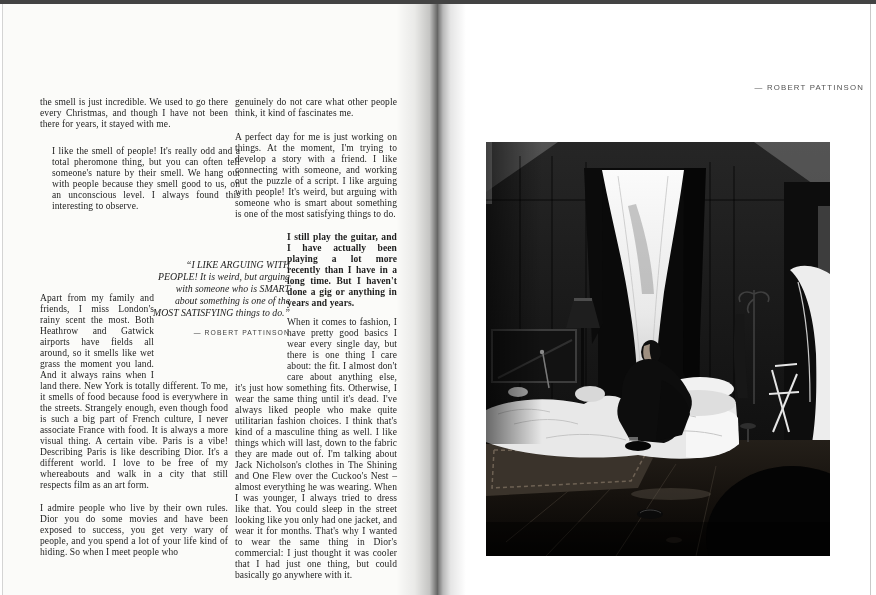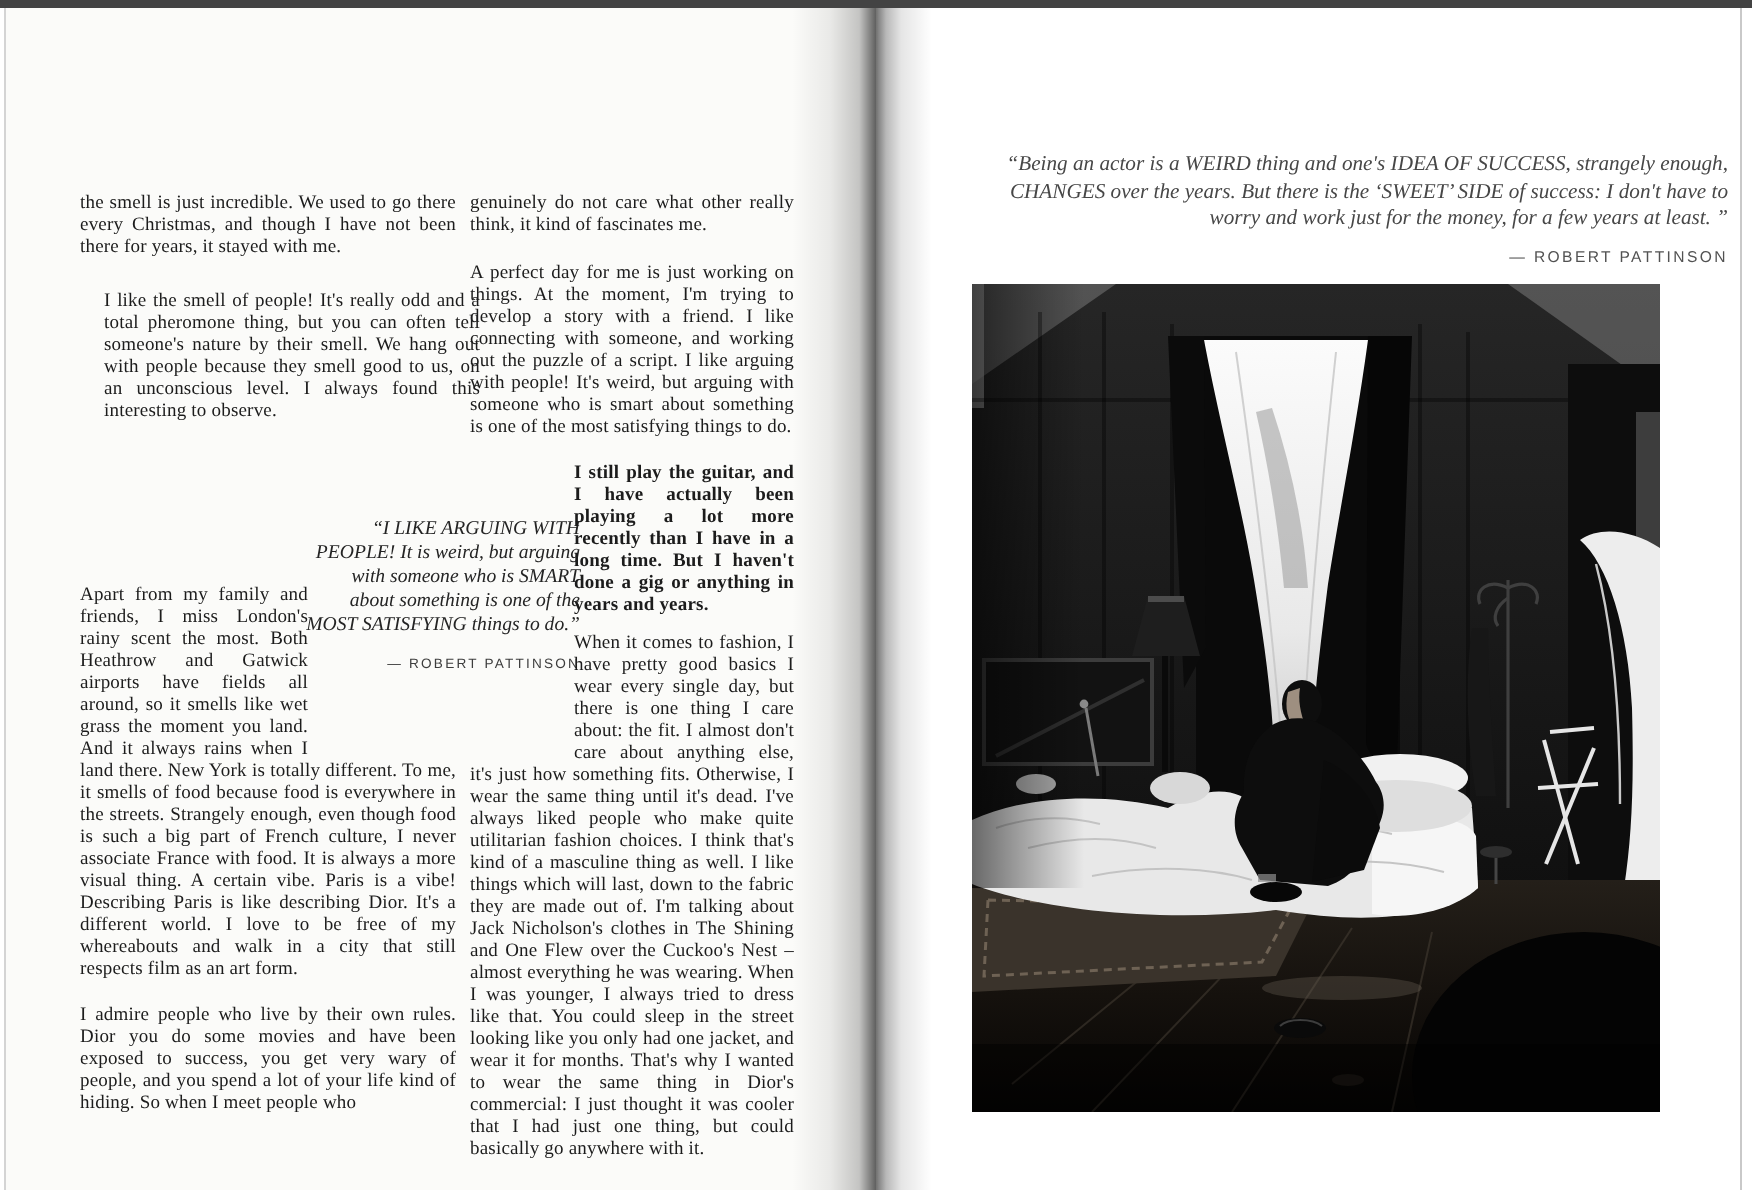--- a/index.html
+++ b/index.html
@@ -52,35 +52,34 @@
   <div class="abs para" style="left:40px;top:503px;width:188px;">
     <span>I admire people who live by their own rules. Dior you do some movies and have been exposed to success, you get very wary of people, and you spend a lot of your life kind of hiding. So when I meet people who</span>
   </div>
 
   <div class="abs pullquote" style="left:152px;top:249px;width:138px;">
     <div>“I LIKE ARGUING WITH PEOPLE! It is weird, but arguing with someone who is SMART about something is one of the MOST SATISFYING things to do.”</div>
     <div class="attr">— ROBERT PATTINSON</div>
   </div>
 
   <div class="abs para" style="left:235px;top:97px;width:162px;">
-    <span>genuinely do not care what other really think, it kind of fascinates me.</span>
+    <span>genuinely do not care what other people think, it kind of fascinates me.</span>
   </div>
   <div class="abs para" style="left:235px;top:132px;width:162px;">
     <span>A perfect day for me is just working on things. At the moment, I'm trying to develop a story with a friend. I like connecting with someone, and working out the puzzle of a script. I like arguing with people! It's weird, but arguing with someone who is smart about something is one of the most satisfying things to do.</span>
   </div>
   <div class="abs para" style="left:287px;top:232px;width:110px;font-weight:bold;">
     <span>I still play the guitar, and I have actually been playing a lot more recently than I have in a long time. But I haven't done a gig or anything in years and years.</span>
   </div>
   <div class="abs para" style="left:235px;top:306px;width:162px;margin-top:11px;">
     <i class="sp-l"></i>
     <span>When it comes to fashion, I have pretty good basics I wear every single day, but there is one thing I care about: the fit. I almost don't care about anything else, it's just how something fits. Otherwise, I wear the same thing until it's dead. I've always liked people who make quite utilitarian fashion choices. I think that's kind of a masculine thing as well. I like things which will last, down to the fabric they are made out of. I'm talking about Jack Nicholson's clothes in The Shining and One Flew over the Cuckoo's Nest – almost everything he was wearing. When I was younger, I always tried to dress like that. You could sleep in the street looking like you only had one jacket, and wear it for months. That's why I wanted to wear the same thing in Dior's commercial: I just thought it was cooler that I had just one thing, but could basically go anywhere with it.</span>
   </div>
 
   <div class="abs rquote" style="left:494px;top:76px;width:370px;">
-    <div>“Being an actor is a WEIRD thing and one's IDEA OF SUCCESS, strangely enough, CHANGES over the years. But there is the ‘SWEET’ SIDE of success: I don't have to worry and work just for the money, for a few years at least. ”</div>
     <div class="rattr">— ROBERT PATTINSON</div>
   </div>
 
   <div class="abs" id="photo-frame">
     <svg width="344" height="414" viewBox="0 0 344 414" xmlns="http://www.w3.org/2000/svg">
       <defs>
         <linearGradient id="wallG" x1="0" y1="0" x2="0" y2="1">
           <stop offset="0" stop-color="#262626"></stop>
             <stop offset="1" stop-color="#101010"></stop>
         </linearGradient>

